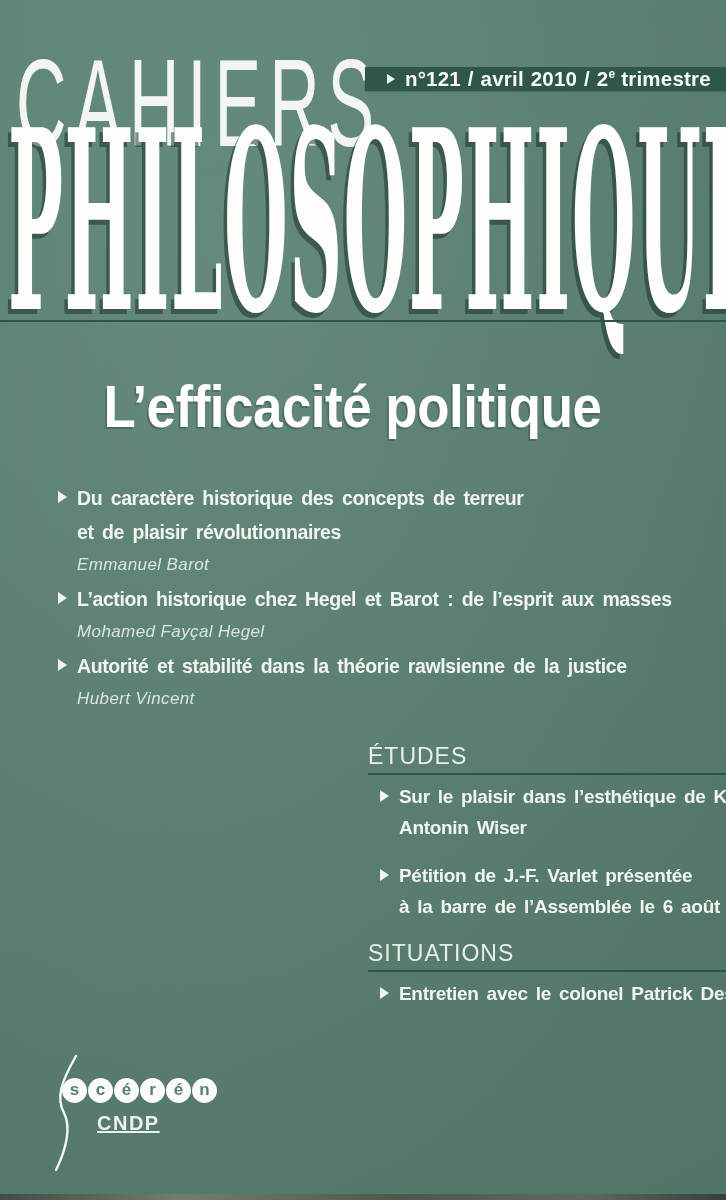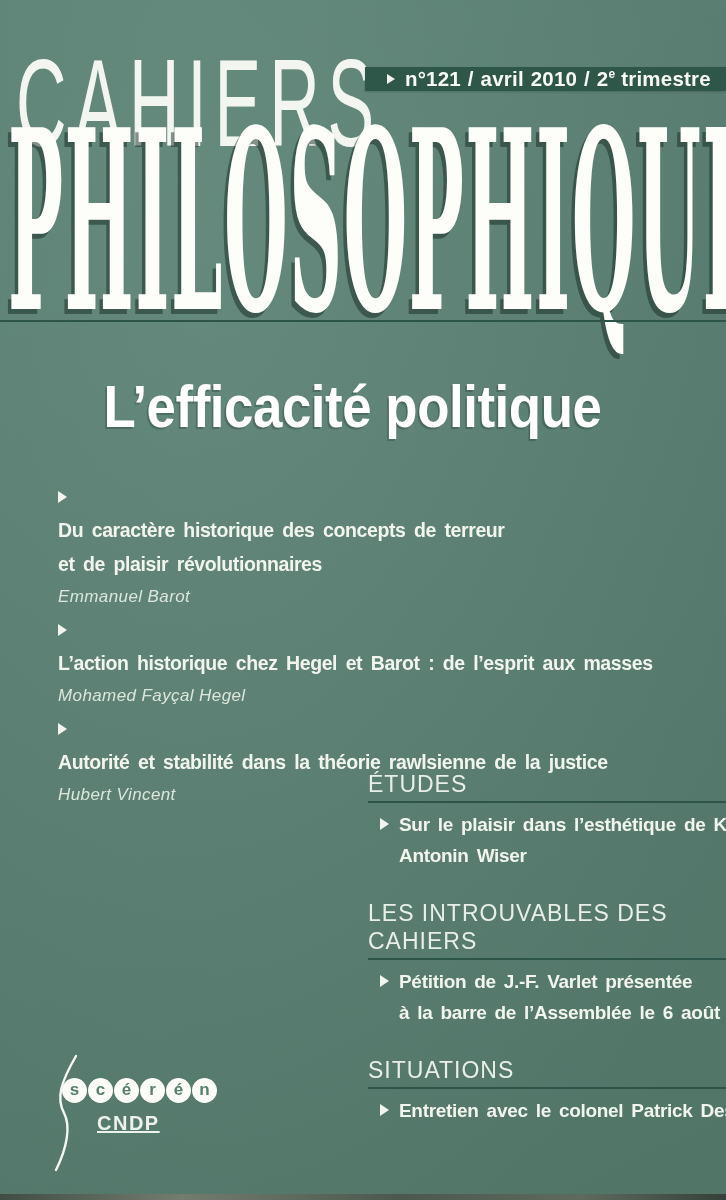--- a/index.html
+++ b/index.html
@@ -67,33 +67,33 @@
   
   .main-title{
     position:absolute;left:0;right:0;top:372px;margin:0;
     text-align:center;
     font-size:60px;font-weight:bold;letter-spacing:-0.5px;
     color:#ffffff;text-shadow:-2px 2px 0 rgba(25,45,38,0.28);
     transform:scaleX(0.88) translateX(-12px);
   }
   
   .articles{position:absolute;left:58px;top:481px;width:620px;}
-  .article{display:flex;gap:10px;margin-bottom:1px;flex-direction:column;}
+  .article{display:flex;gap:10px;margin-bottom:1px;}
   .article .tri{margin-top:10px;}
   .a-line{
     font-size:19.5px;font-weight:bold;line-height:34px;
     color:var(--text);word-spacing:3.5px;letter-spacing:-0.4px;white-space:nowrap;
   }
   .a-author{
     font-size:17px;font-style:italic;font-weight:normal;line-height:32px;
     color:var(--author_text);letter-spacing:0.4px;
   }
   
   .sections{position:absolute;left:368px;right:0;top:742px;}
-  .section{margin-bottom:17px;margin-top:28px;}
+  .section{margin-bottom:17px;}
   .s-head{
     font-size:23px;line-height:28px;letter-spacing:1px;font-weight:normal;
     color:#e9efe6;
     padding-bottom:3px;border-bottom:2px solid var(--rule);margin-bottom:6px;
   }
   .s-item{display:flex;gap:10px;padding-left:12px;}
   .s-item .tri{margin-top:9px;}
   .s-line{
     font-size:19px;font-weight:bold;line-height:31px;
     color:var(--text);word-spacing:3px;letter-spacing:-0.3px;white-space:nowrap;
@@ -173,21 +173,20 @@
       <div class="s-item">
         <span class="tri"></span>
         <div>
           <div class="s-line">Sur le plaisir dans l’esthétique de Kant,</div>
           <div class="s-line">Antonin Wiser</div>
         </div>
       </div>
     </div>
 
     <div class="section">
-      <div class="s-head">LES INTROUVABLES DES CAHIERS</div>
       <div class="s-item">
         <span class="tri"></span>
         <div>
           <div class="s-line">Pétition de J.-F. Varlet présentée</div>
           <div class="s-line">à la barre de l’Assemblée le 6 août 1792</div>
         </div>
       </div>
     </div>
 
     <div class="section">

